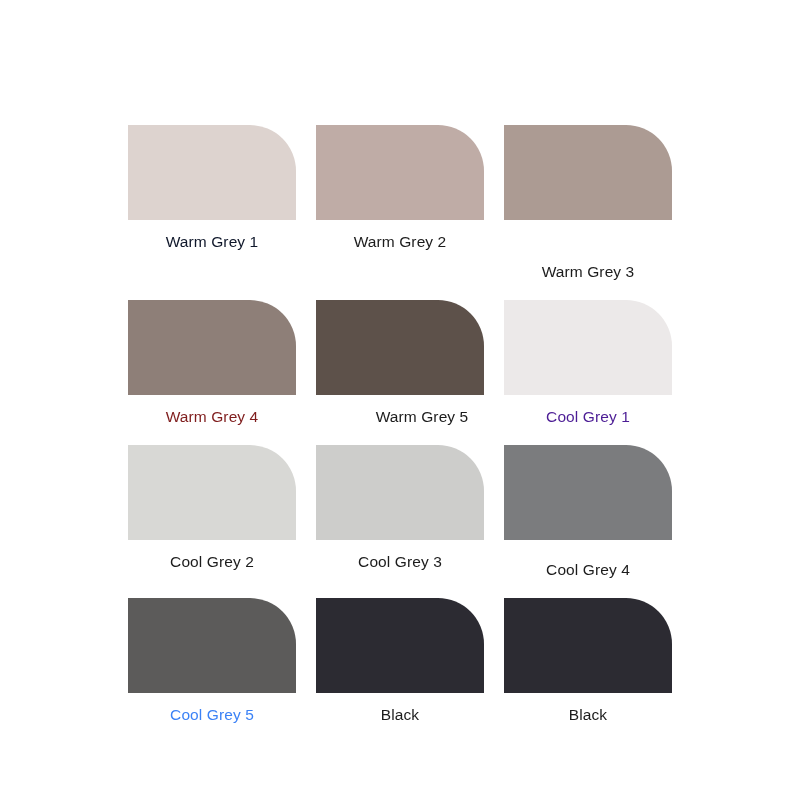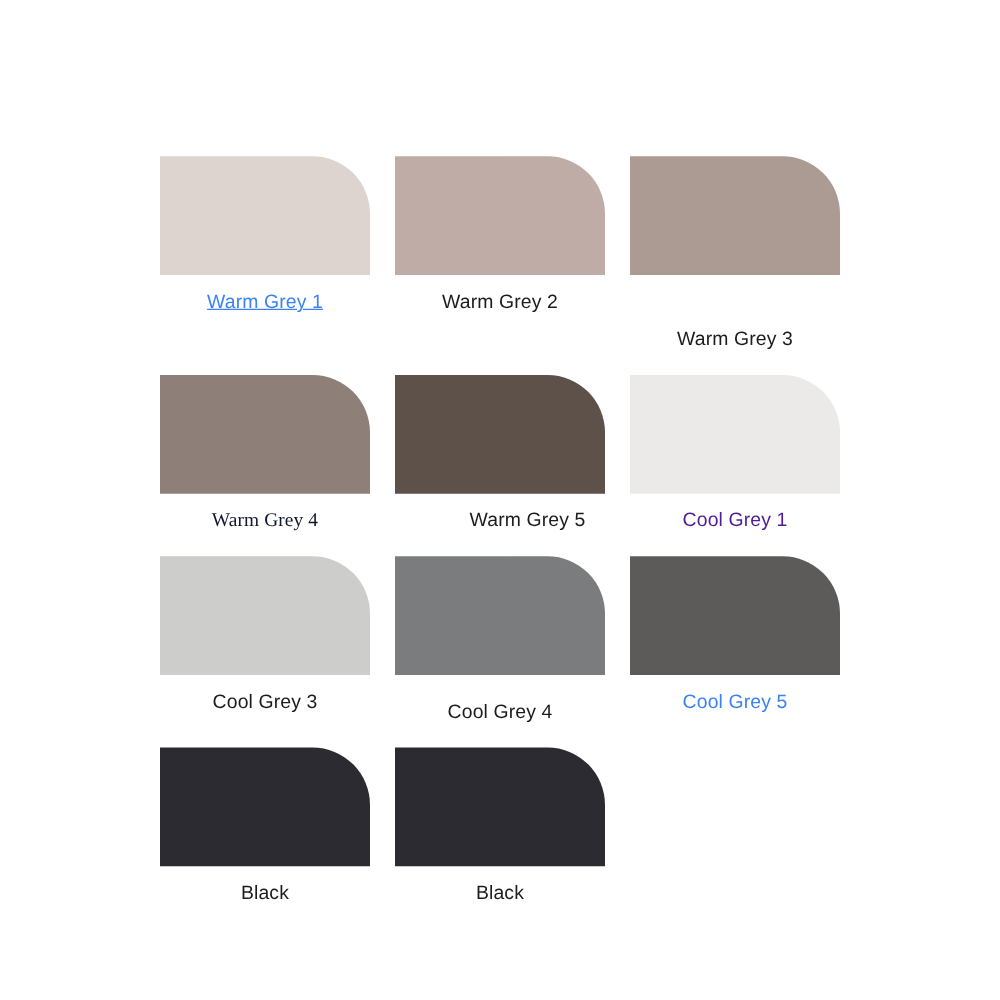--- a/index.html
+++ b/index.html
@@ -52,41 +52,45 @@
     white-space: nowrap;
   }
 </style>
 </head>
 <body style="background: rgb(255, 255, 255);">
 
 <div id="swatch-chart">
   <div class="swatch-grid">
       <div class="swatch-cell">
         <div class="swatch-chip" style="background: rgb(221, 211, 207); border-radius: 0px 46px 0px 0px;"></div>
-        <div class="swatch-label" style="color: #3b82f6; text-decoration: underline;">Warm Grey 1</div>
+        <div class="swatch-label" style="color: #0f172a;">Warm Grey 1</div>
       </div>
       <div class="swatch-cell">
         <div class="swatch-chip" style="background: rgb(191, 172, 166); border-radius: 0px 46px 0px 0px;"></div>
         <div class="swatch-label" style="color: rgb(28, 28, 28);">Warm Grey 2</div>
       </div>
       <div class="swatch-cell">
         <div class="swatch-chip" style="background: rgb(172, 155, 147); border-radius: 0px 46px 0px 0px;"></div>
         <div class="swatch-label" style="color: rgb(28, 28, 28); margin-top: 43px;">Warm Grey 3</div>
       </div>
       <div class="swatch-cell">
         <div class="swatch-chip" style="background: rgb(142, 127, 120); border-radius: 0px 46px 0px 0px;"></div>
-        <div class="swatch-label" style="color: #0f172a; font-family: Liberation Serif, serif;">Warm Grey 4</div>
+        <div class="swatch-label" style="color: #7f1d1d;">Warm Grey 4</div>
       </div>
       <div class="swatch-cell">
         <div class="swatch-chip" style="background: rgb(93, 81, 74); border-radius: 0px 46px 0px 0px;"></div>
         <div class="swatch-label" style="color: rgb(28, 28, 28); margin-left: 44px;">Warm Grey 5</div>
       </div>
       <div class="swatch-cell">
         <div class="swatch-chip" style="background: rgb(236, 233, 233); border-radius: 0px 46px 0px 0px;"></div>
         <div class="swatch-label" style="color: #4c1d95;">Cool Grey 1</div>
+      </div>
+      <div class="swatch-cell">
+        <div class="swatch-chip" style="background: rgb(216, 216, 213); border-radius: 0px 46px 0px 0px;"></div>
+        <div class="swatch-label" style="color: rgb(28, 28, 28);">Cool Grey 2</div>
       </div>
       <div class="swatch-cell">
         <div class="swatch-chip" style="background: rgb(205, 205, 203); border-radius: 0px 46px 0px 0px;"></div>
         <div class="swatch-label" style="color: rgb(28, 28, 28);">Cool Grey 3</div>
       </div>
       <div class="swatch-cell">
         <div class="swatch-chip" style="background: rgb(123, 124, 126); border-radius: 0px 46px 0px 0px;"></div>
         <div class="swatch-label" style="color: rgb(28, 28, 28); margin-top: 21px;">Cool Grey 4</div>
       </div>
       <div class="swatch-cell">

